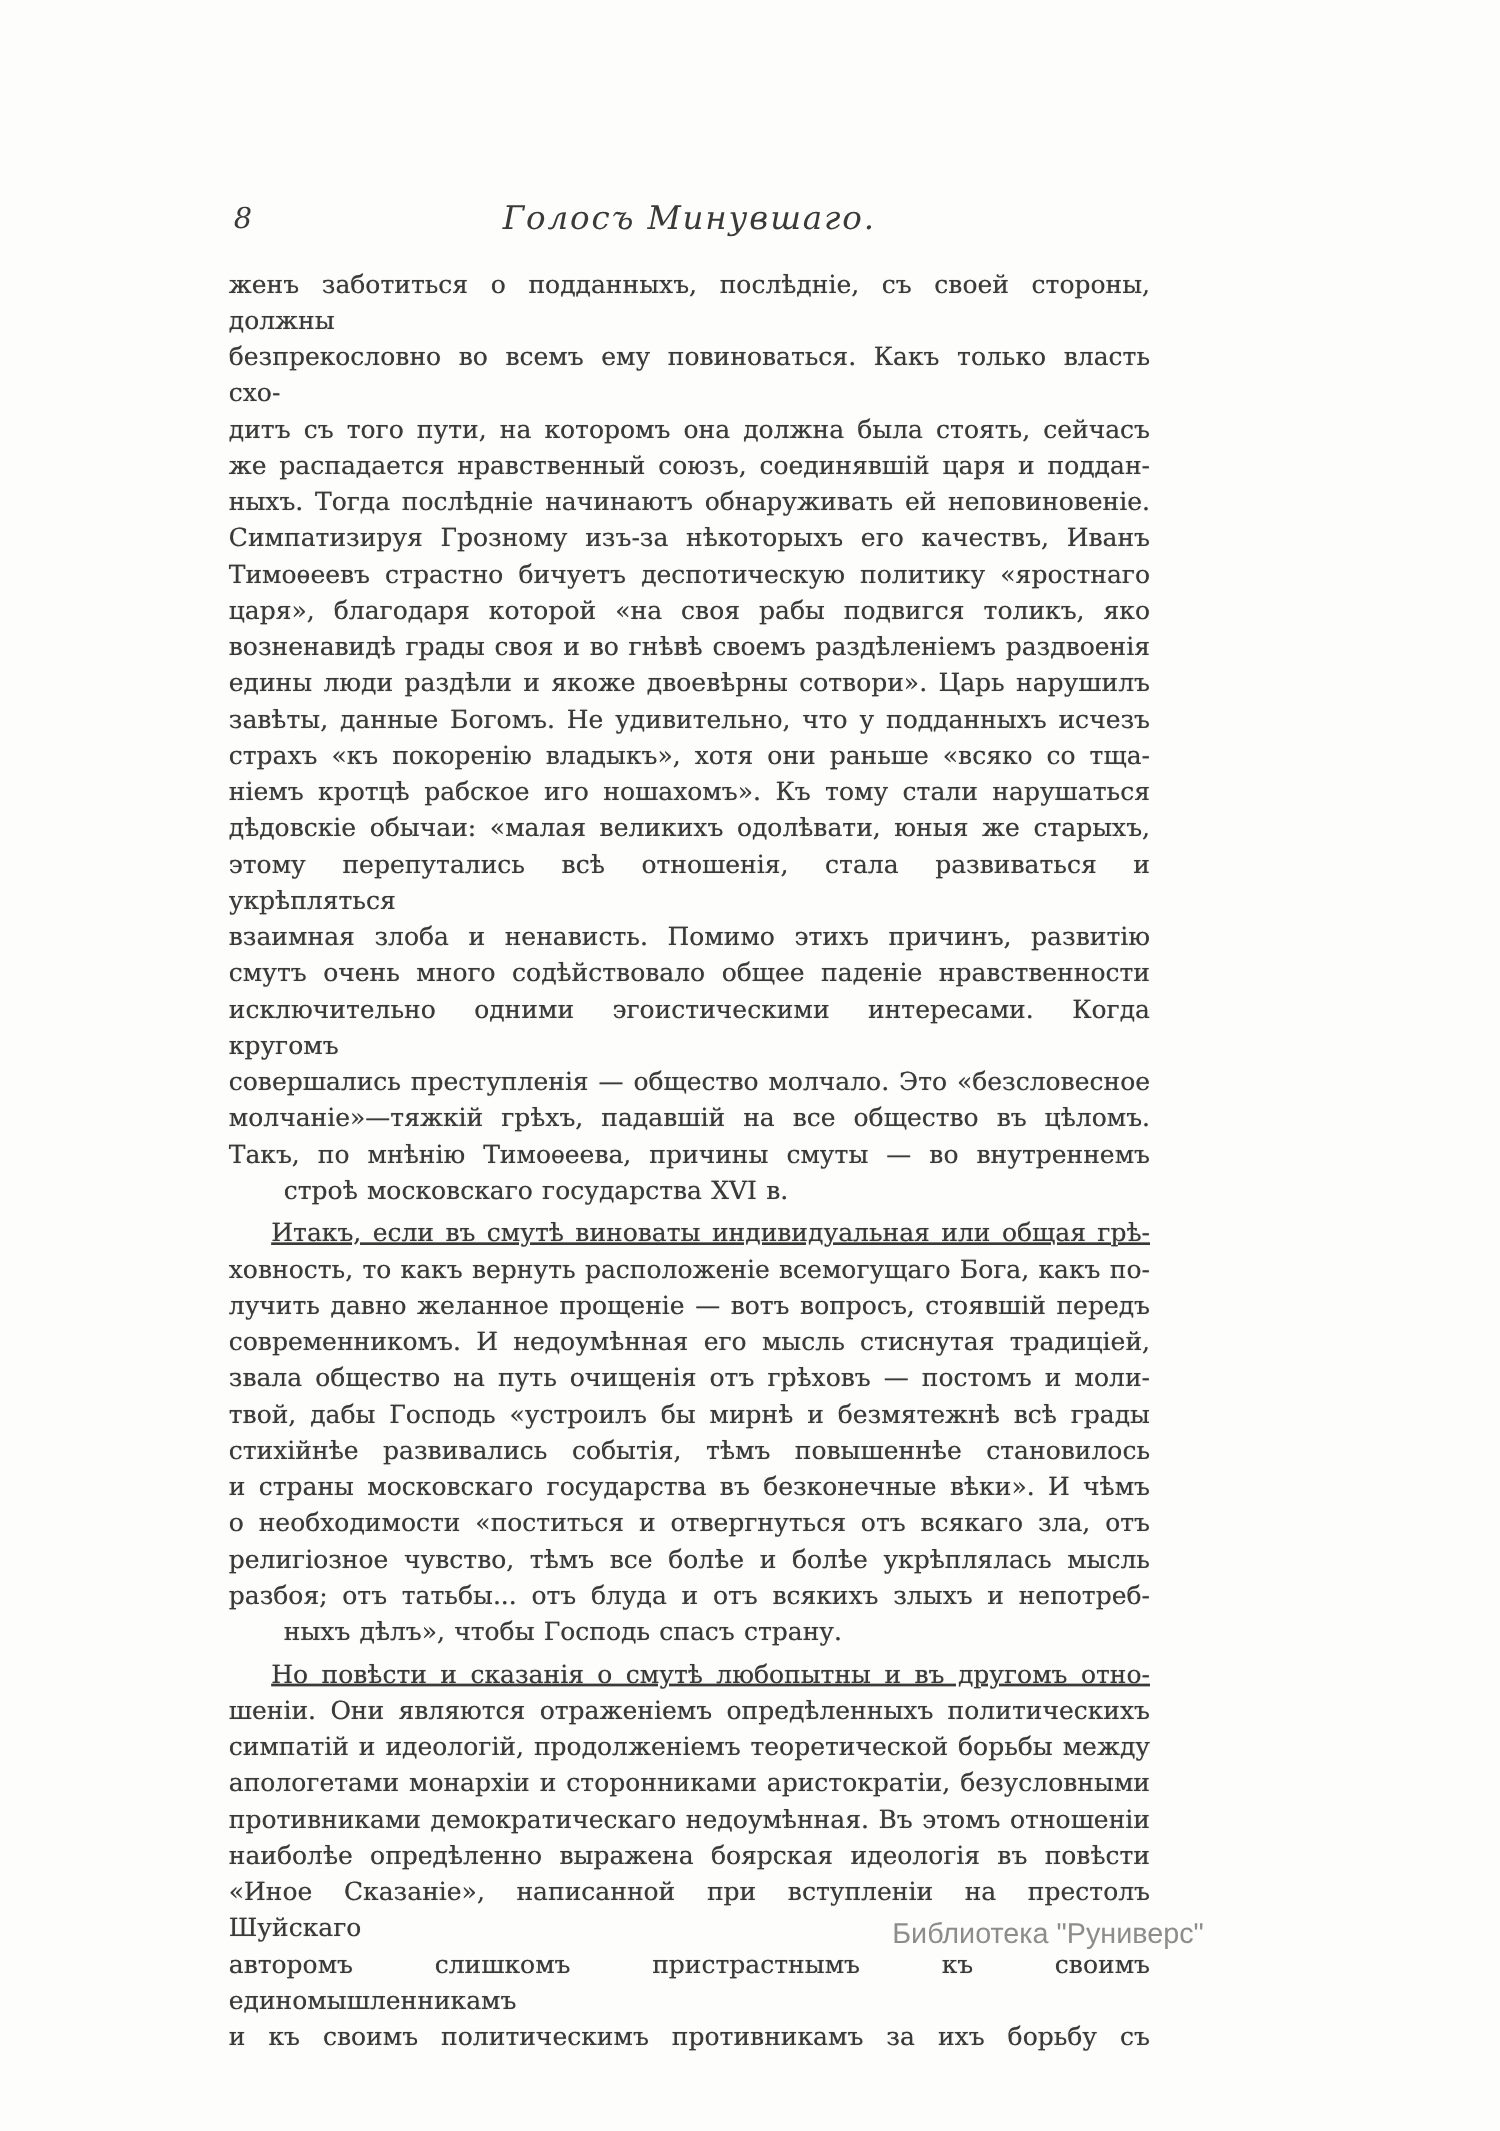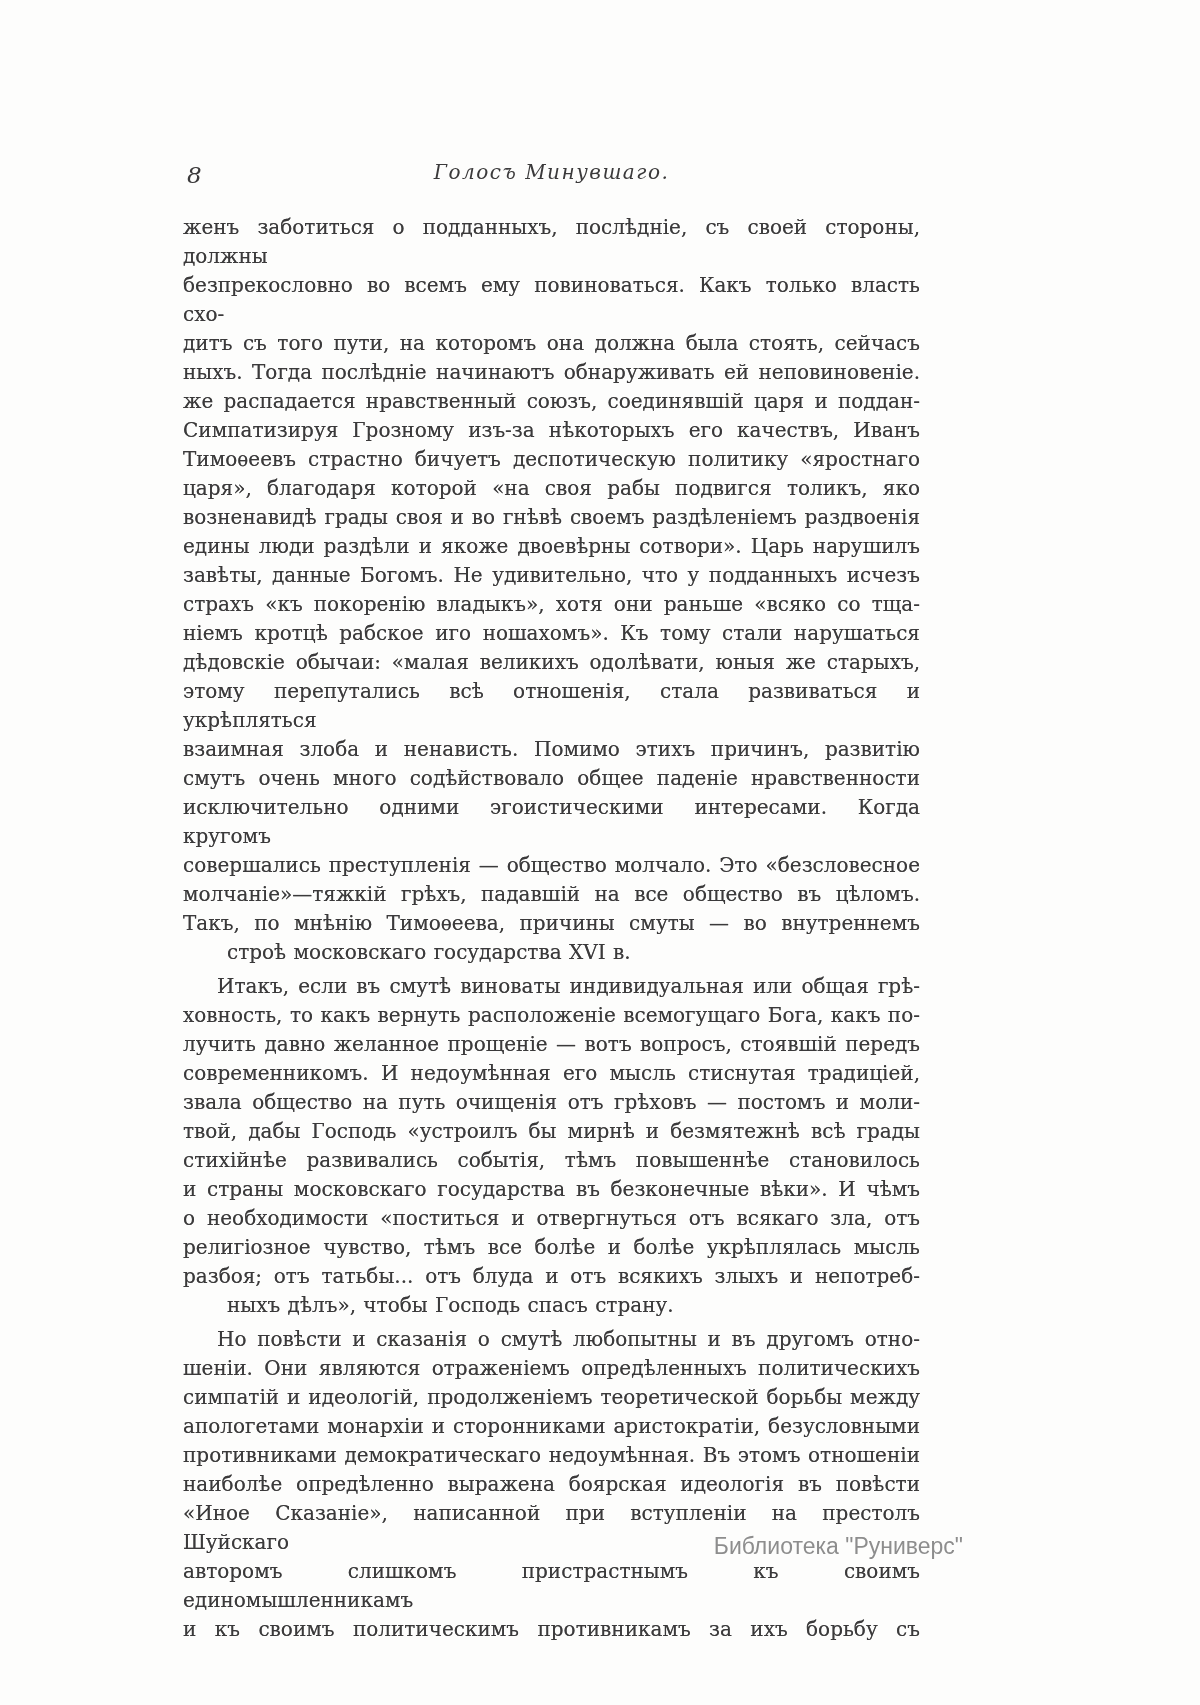--- a/index.html
+++ b/index.html
@@ -25,21 +25,21 @@
   .page-number {
     position: absolute;
     left: 4px;
     top: 2px;
     font-size: 23px;
     font-style: italic;
   }
   .running-title {
     display: block;
     text-align: center;
-    font-size: 20px;
+    font-size: 26px;
     font-style: italic;
     letter-spacing: 1.5px;
   }
 
   .page-body {
     position: absolute;
     top: 213px;
     left: 183px;
     width: 737px;
     font-size: 20px;
@@ -48,21 +48,21 @@
   }
   .para { margin: 0; }
   .para + .para { margin-top: 5px; }
 
   .line {
     text-align: justify;
     text-align-last: justify;
     word-spacing: 1px;
   }
   .line.last { text-align-last: left; margin-left: 44px; }
-  .line.indent { text-indent: 34px; }
+  .line.indent { text-indent: 34px; text-decoration: underline; }
 
   .watermark {
     position: absolute;
     top: 1533px;
     right: 237px;
     font-family: "Liberation Sans", sans-serif;
     font-size: 23px;
     color: #8d8d8d;
     text-shadow: none;
   }
@@ -74,22 +74,22 @@
   <div class="page-header">
     <span class="page-number">8</span>
     <span class="running-title">Голосъ Минувшаго.</span>
   </div>
 
   <div class="page-body">
       <div class="para">
         <div class="line">женъ заботиться о подданныхъ, послѣдніе, съ своей стороны, должны</div>
         <div class="line">безпрекословно во всемъ ему повиноваться. Какъ только власть схо-</div>
         <div class="line">дитъ съ того пути, на которомъ она должна была стоять, сейчасъ</div>
+        <div class="line">же распадается нравственный союзъ, соединявшій царя и поддан-</div>
         <div class="line">ныхъ. Тогда послѣдніе начинаютъ обнаруживать ей неповиновеніе.</div>
-        <div class="line">же распадается нравственный союзъ, соединявшій царя и поддан-</div>
         <div class="line">Симпатизируя Грозному изъ-за нѣкоторыхъ его качествъ, Иванъ</div>
         <div class="line">Тимоѳеевъ страстно бичуетъ деспотическую политику «яростнаго</div>
         <div class="line">царя», благодаря которой «на своя рабы подвигся толикъ, яко</div>
         <div class="line">возненавидѣ грады своя и во гнѣвѣ своемъ раздѣленіемъ раздвоенія</div>
         <div class="line">едины люди раздѣли и якоже двоевѣрны сотвори». Царь нарушилъ</div>
         <div class="line">завѣты, данные Богомъ. Не удивительно, что у подданныхъ исчезъ</div>
         <div class="line">страхъ «къ покоренію владыкъ», хотя они раньше «всяко со тща-</div>
         <div class="line">ніемъ кротцѣ рабское иго ношахомъ». Къ тому стали нарушаться</div>
         <div class="line">дѣдовскіе обычаи: «малая великихъ одолѣвати, юныя же старыхъ,</div>
         <div class="line">этому перепутались всѣ отношенія, стала развиваться и укрѣпляться</div>

